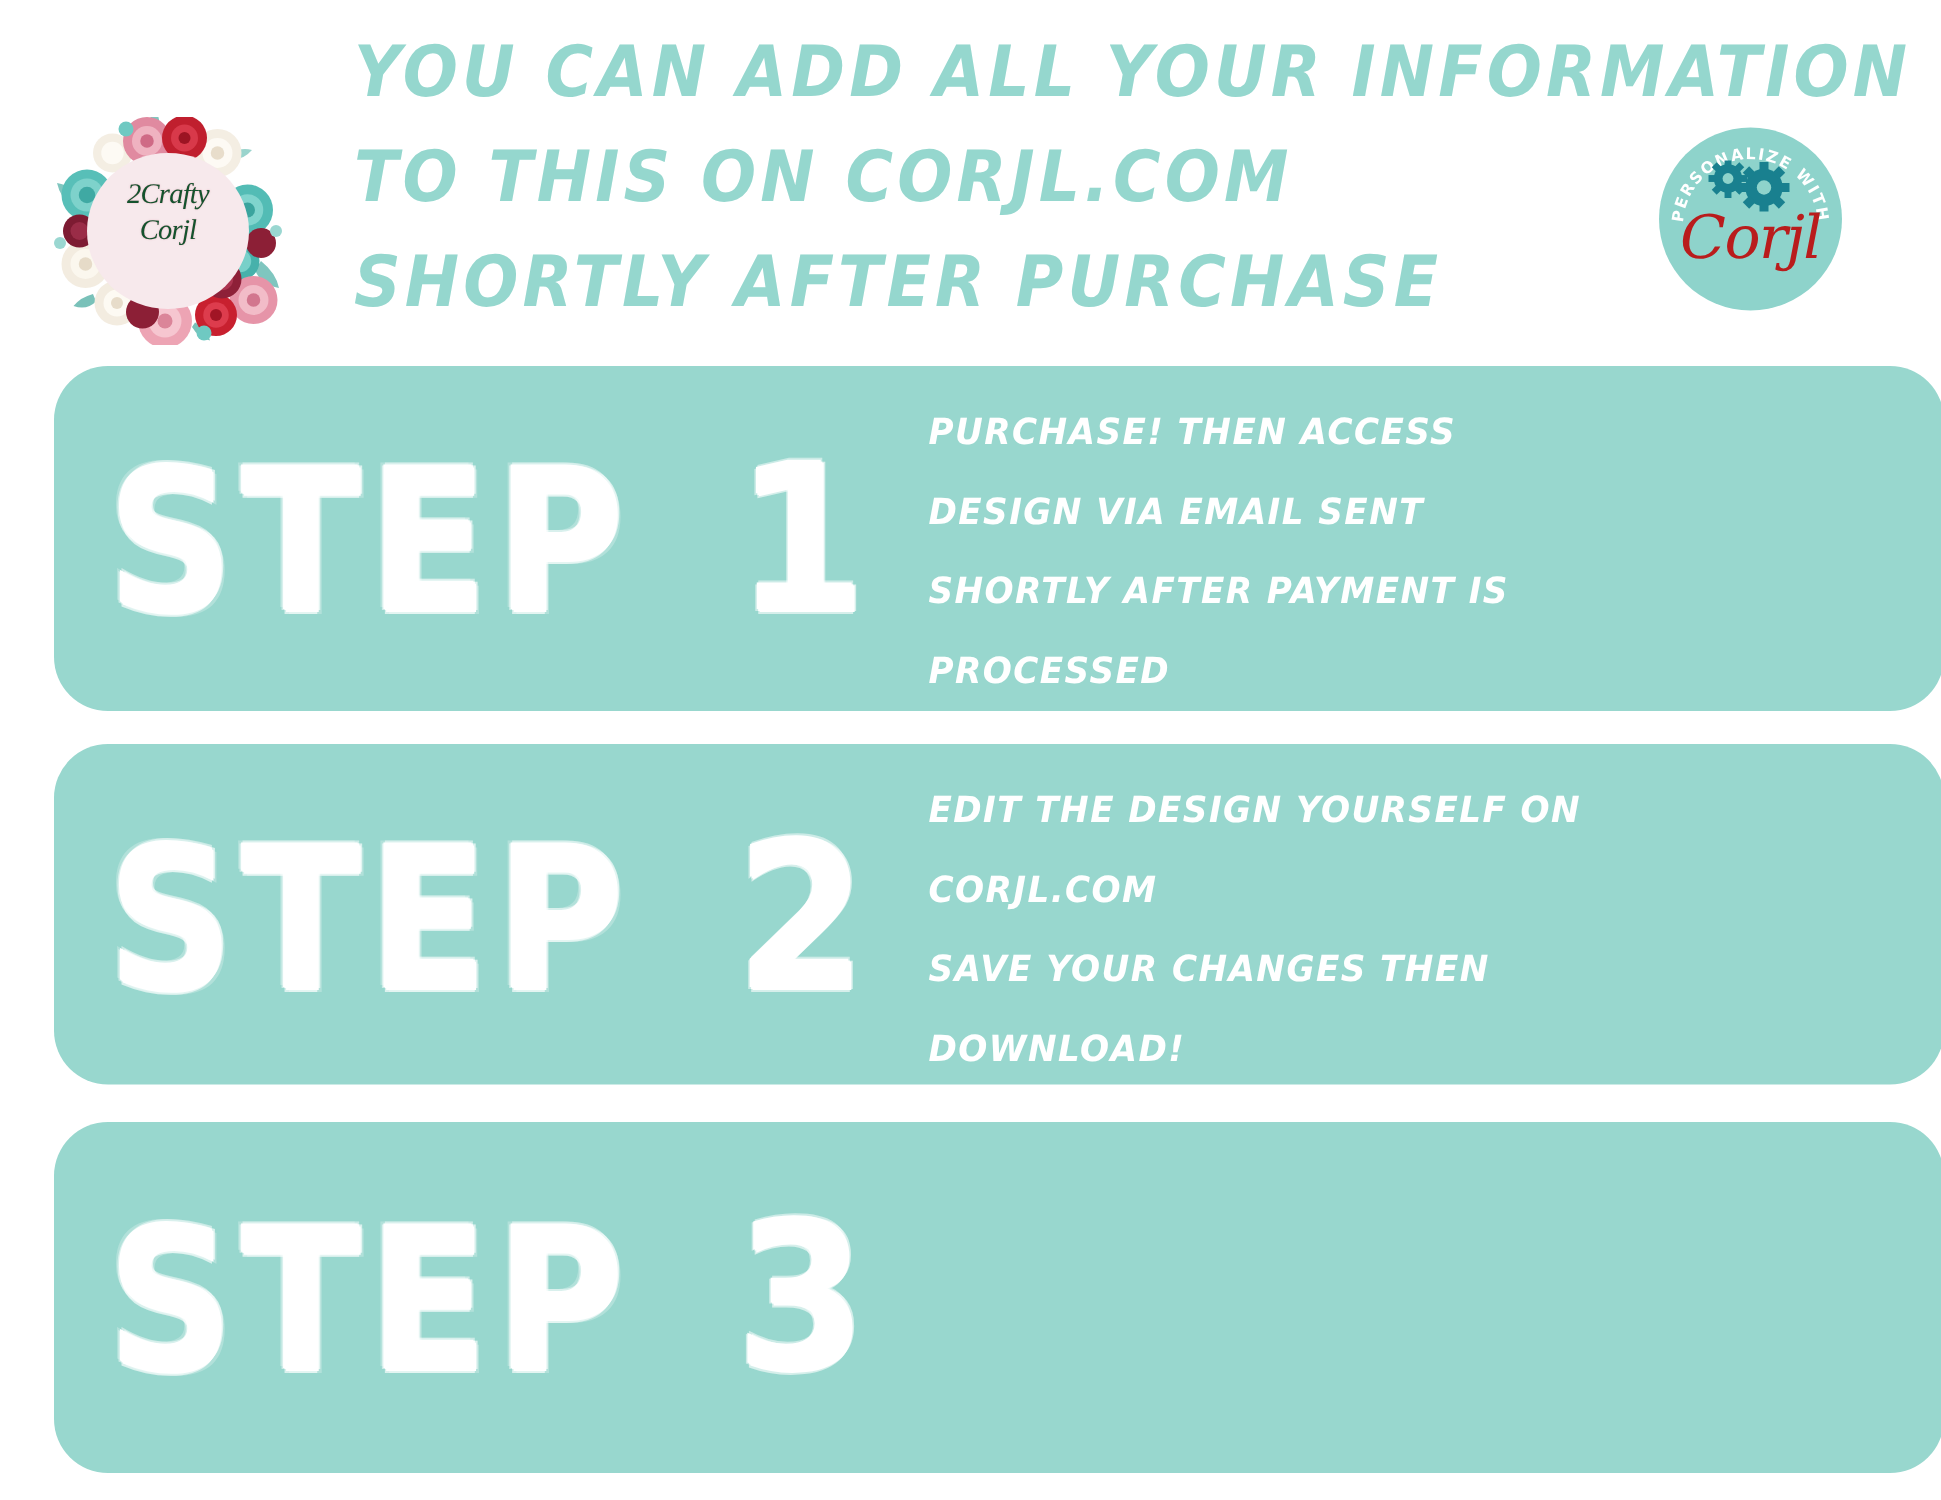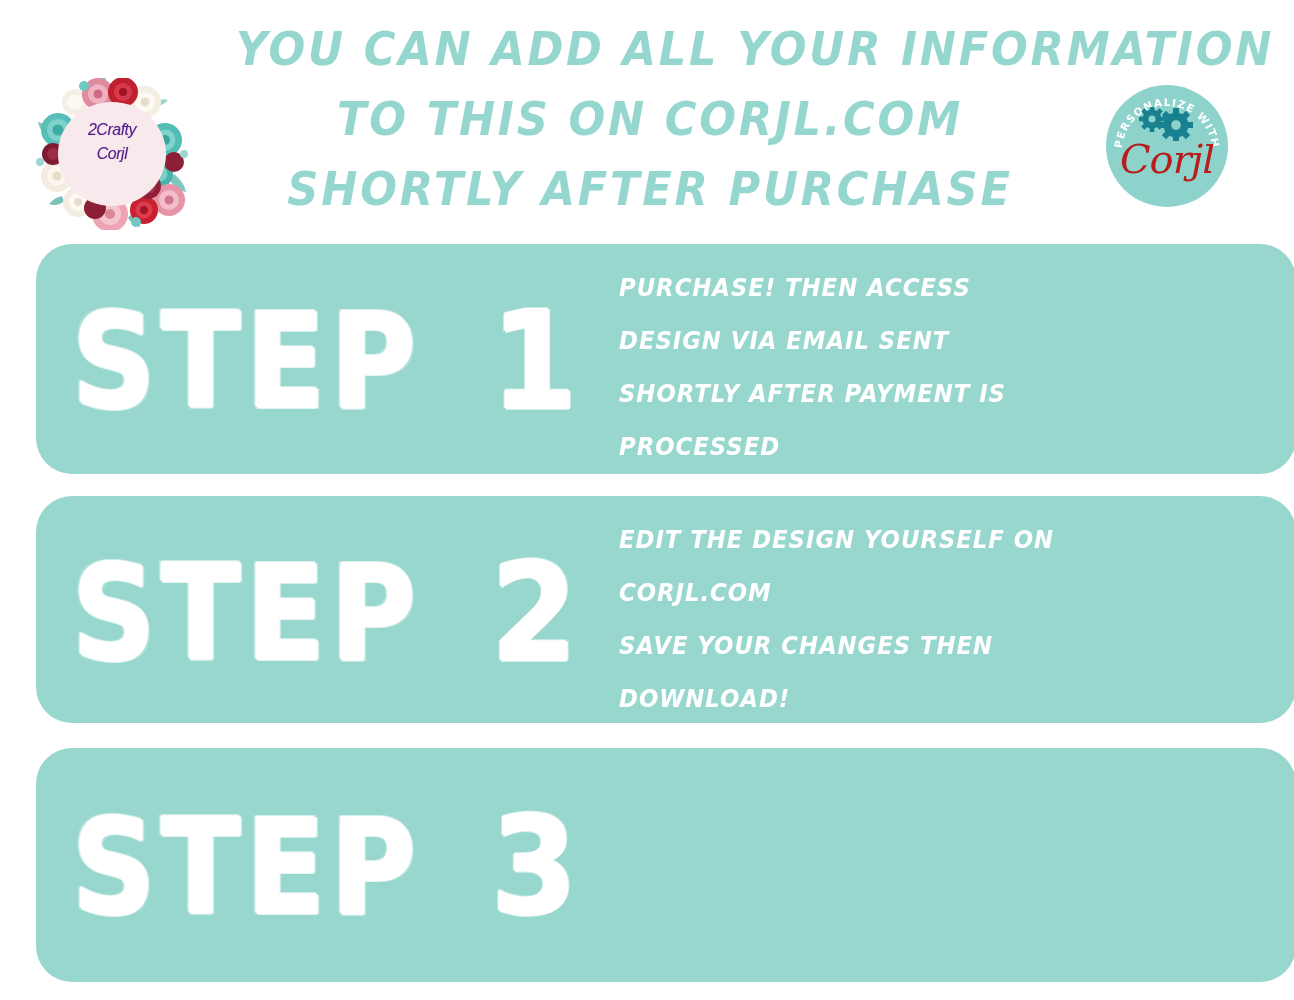--- a/index.html
+++ b/index.html
@@ -21,21 +21,21 @@
     position: absolute;
     left: 0; top: 0;
     width: 1294px;
     height: 238px;
   }
   #headline {
     position: absolute;
     left: 200px;
     top: 14px;
     width: 900px;
-    text-align: center;
+    text-align: left;
     color: #95d7ce;
     font-family: "DejaVu Sans", sans-serif;
     font-weight: bold;
     font-style: italic;
     font-size: 47px;
     line-height: 70px;
     letter-spacing: 3px;
     white-space: nowrap;
   }
   #headline .hl {
@@ -56,23 +56,23 @@
     left: 26px; top: 24px;
     width: 108px; height: 104px;
     border-radius: 50%;
     background: #f7e9ec;
   }
   #brand-logo .logo-text {
     position: absolute;
     left: 0; top: 40px;
     width: 160px;
     text-align: center;
-    color: #4c1d95;
-    font-family: Liberation Sans, sans-serif;
-    font-size: 16px;
+    color: #14532d;
+    font-family: Liberation Serif, serif;
+    font-size: 19px;
     font-style: italic;
     line-height: 24px;
     text-shadow: 0 0 1px rgba(207,91,126,.5);
   }
   #brand-logo .logo-text .l1 { display:block; letter-spacing:-.5px; }
   #brand-logo .logo-text .l2 { display:block; letter-spacing:-.5px; }
 
   
   #corjl-badge {
     position: absolute;

